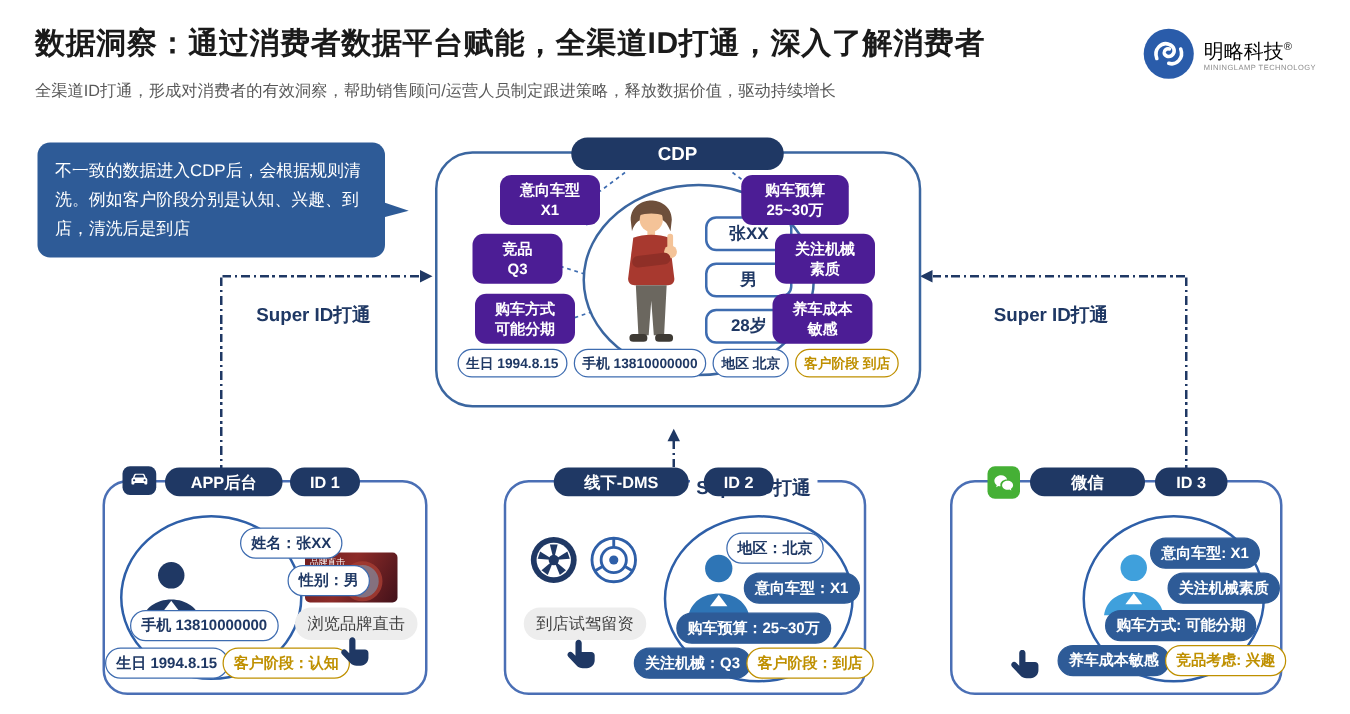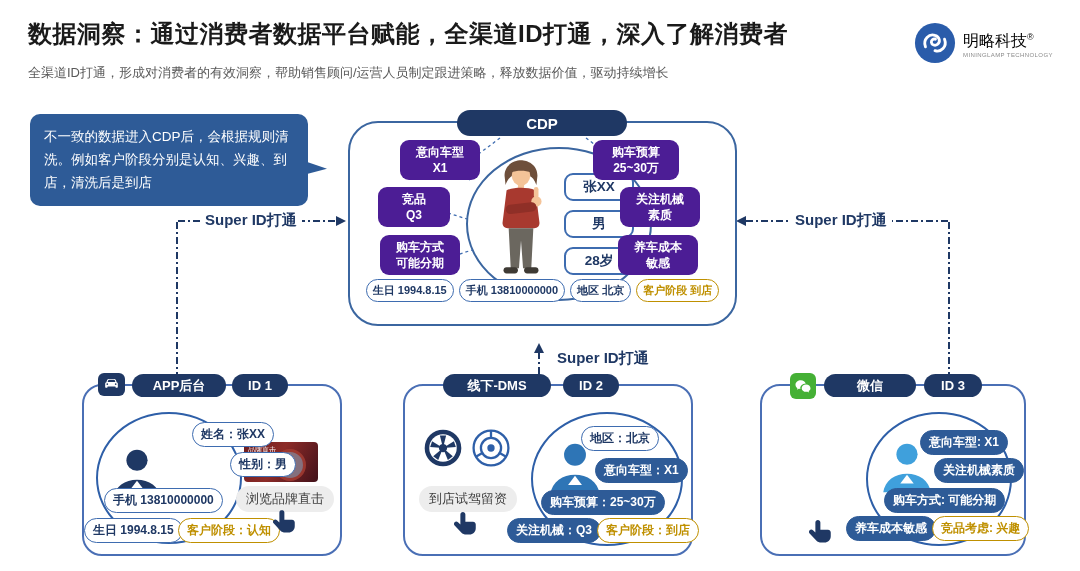--- a/index.html
+++ b/index.html
@@ -23,21 +23,21 @@
 
   
   .dd-h { position:absolute; height:2px;
           background-image:repeating-linear-gradient(to right,#1F3864 0 7px,transparent 7px 10px,#1F3864 10px 12px,transparent 12px 15px); }
   .dd-v { position:absolute; width:2px;
           background-image:repeating-linear-gradient(to bottom,#1F3864 0 7px,transparent 7px 10px,#1F3864 10px 12px,transparent 12px 15px); }
   .arr { position:absolute; width:0; height:0; }
   .arr-right { border-left:10px solid #1F3864; border-top:5px solid transparent; border-bottom:5px solid transparent; }
   .arr-left  { border-right:10px solid #1F3864; border-top:5px solid transparent; border-bottom:5px solid transparent; }
   .arr-up    { border-bottom:10px solid #1F3864; border-left:5px solid transparent; border-right:5px solid transparent; }
-  .conn-label { position:absolute; background:#fff; color:#1F3864; font-size:15px; font-weight:bold; padding:0 5px; white-space:nowrap; z-index:3; }
+  .conn-label { position:absolute; background:#fff; color:#1F3864; font-size:15px; font-weight:bold; padding:0 5px; white-space:nowrap; z-index:3;margin-top:32px; }
 
   
   .cdp { position:absolute; left:348px; top:121px; width:385px; height:201px; background:#fff;
          border:2px solid #3B66A0; border-radius:30px; }
   .cdp-decor { position:absolute; left:0; top:0; }
   .dark-pill { position:absolute; background:#1F3864; color:#fff; border-radius:13px;
                display:flex; align-items:center; justify-content:center; font-weight:bold; font-size:15px; z-index:4; }
   .cdp-circle { position:absolute; left:116px; top:24px; width:186px; height:154px; background:#fff;
                 border:2px solid #3B66A0; border-radius:50%; display:flex; align-items:center;
                 justify-content:center; gap:6px; box-sizing:border-box; z-index:2; }

